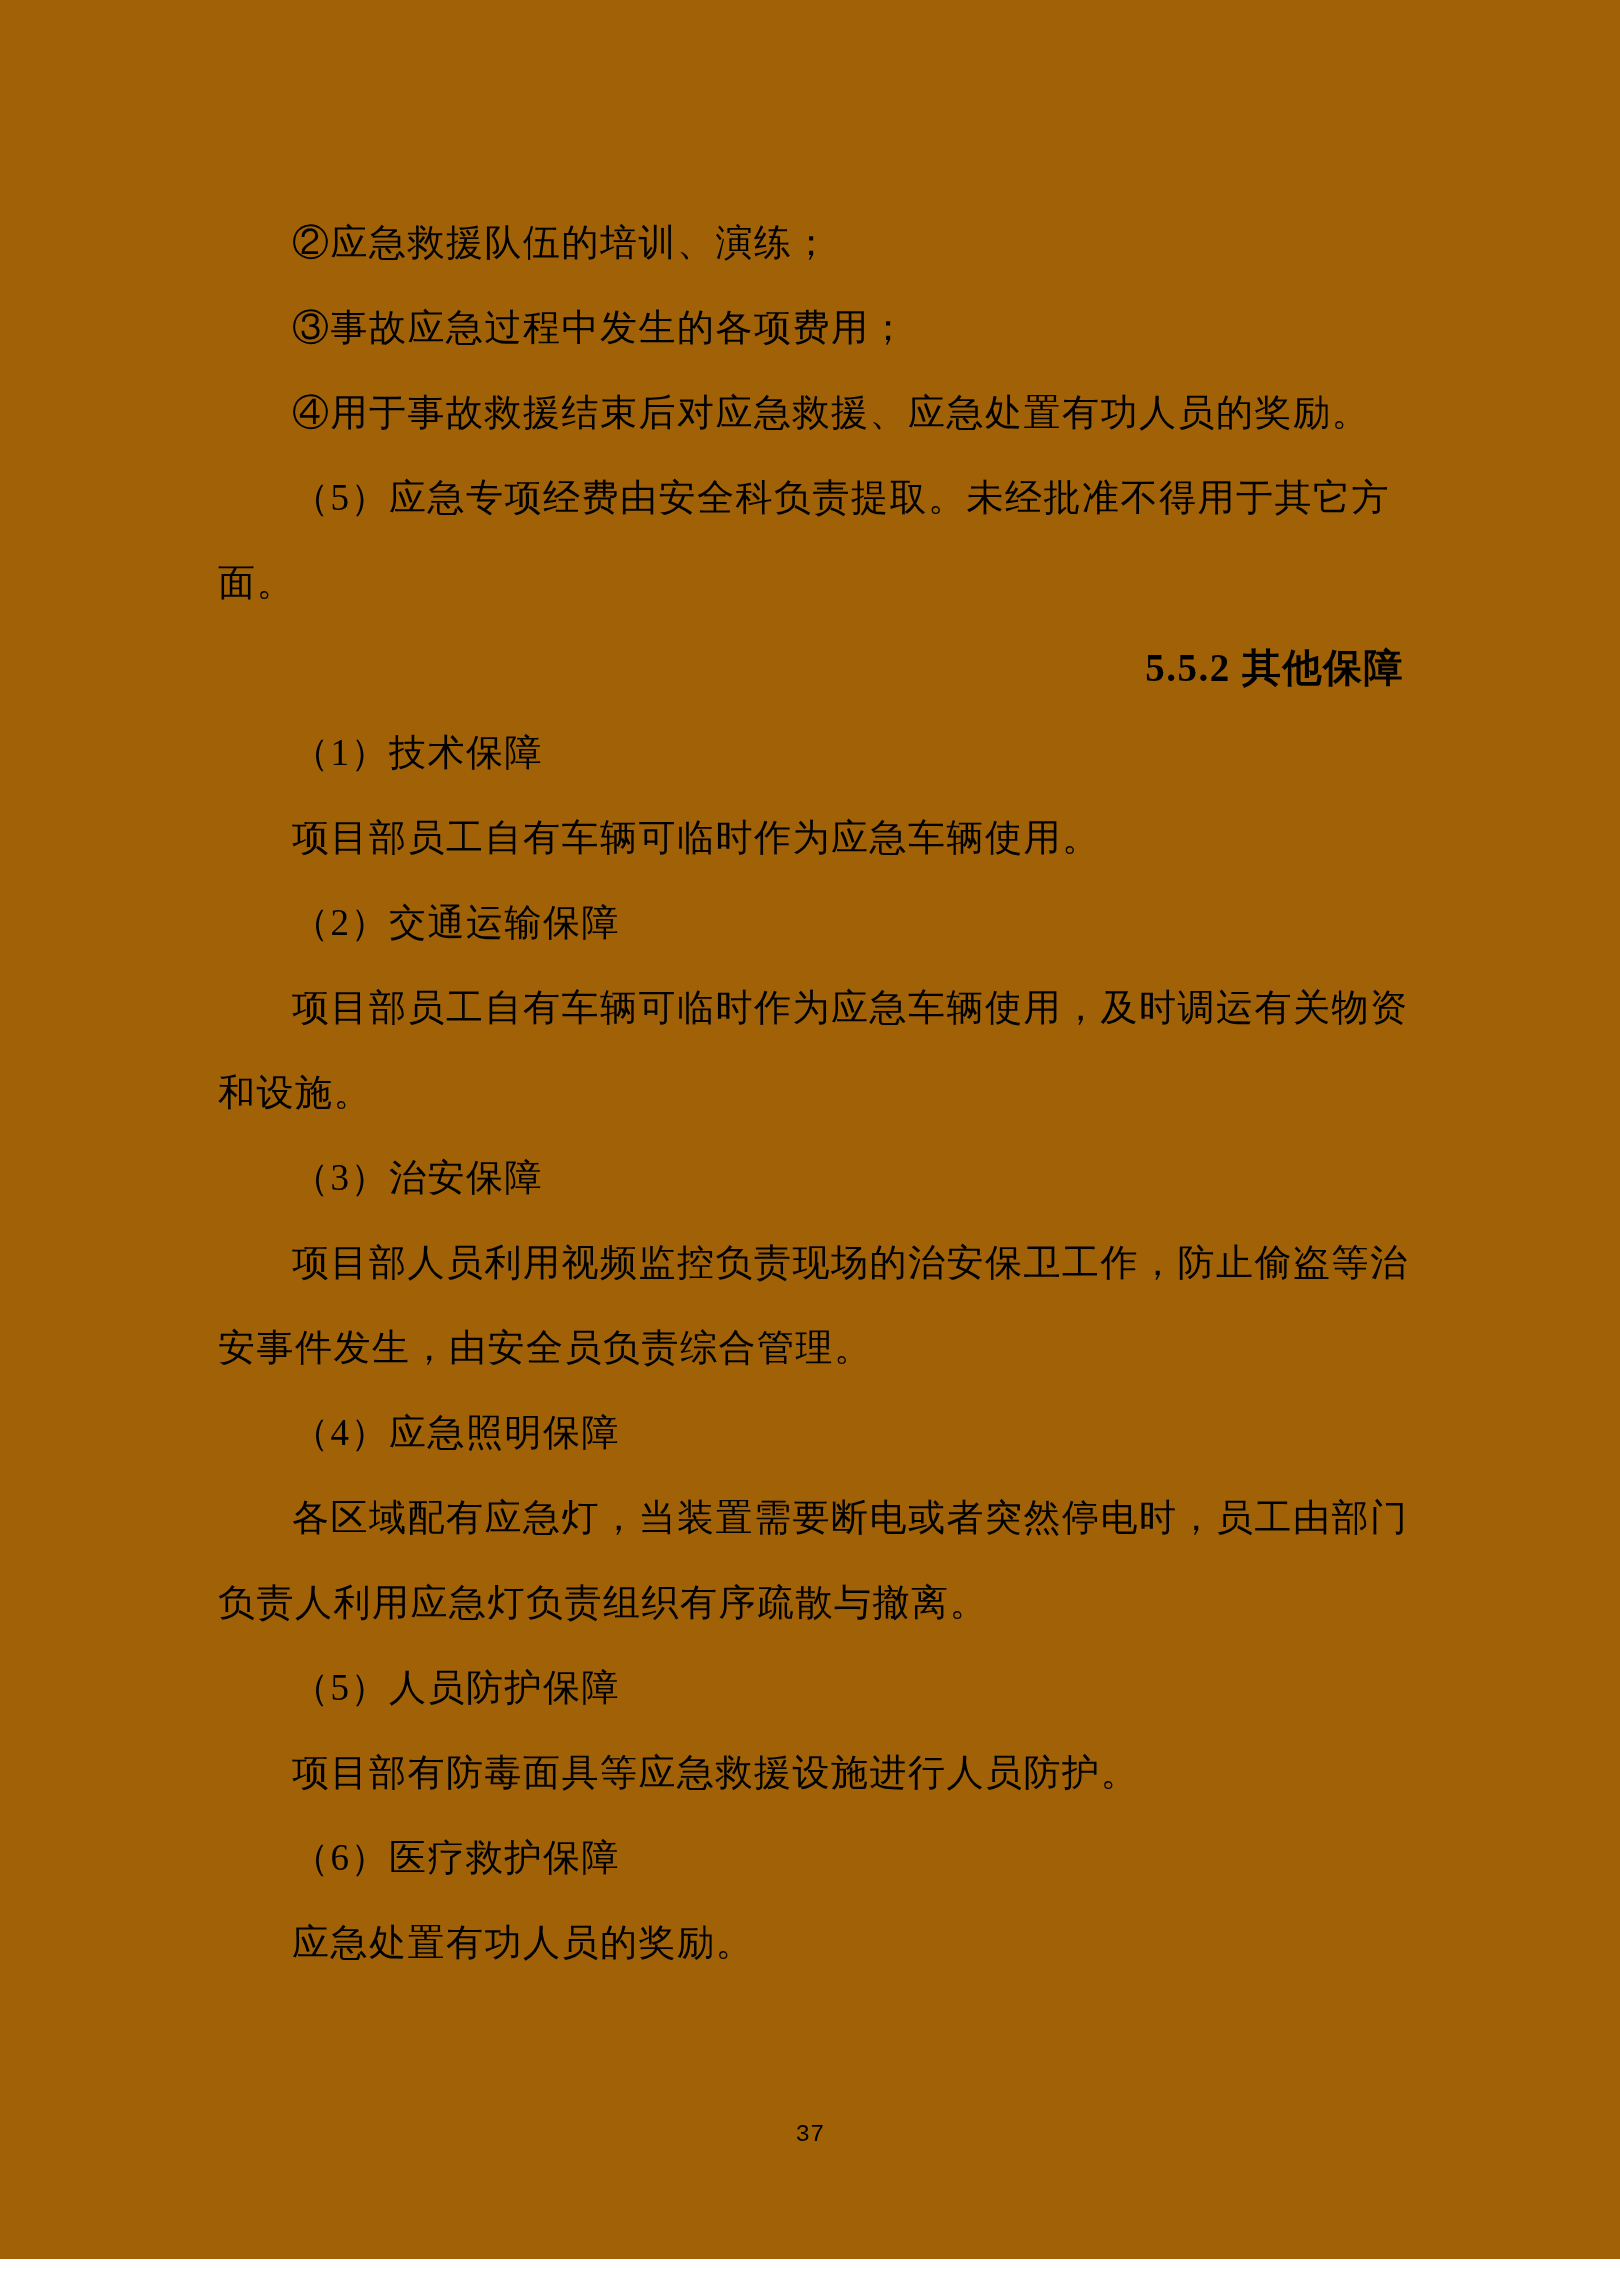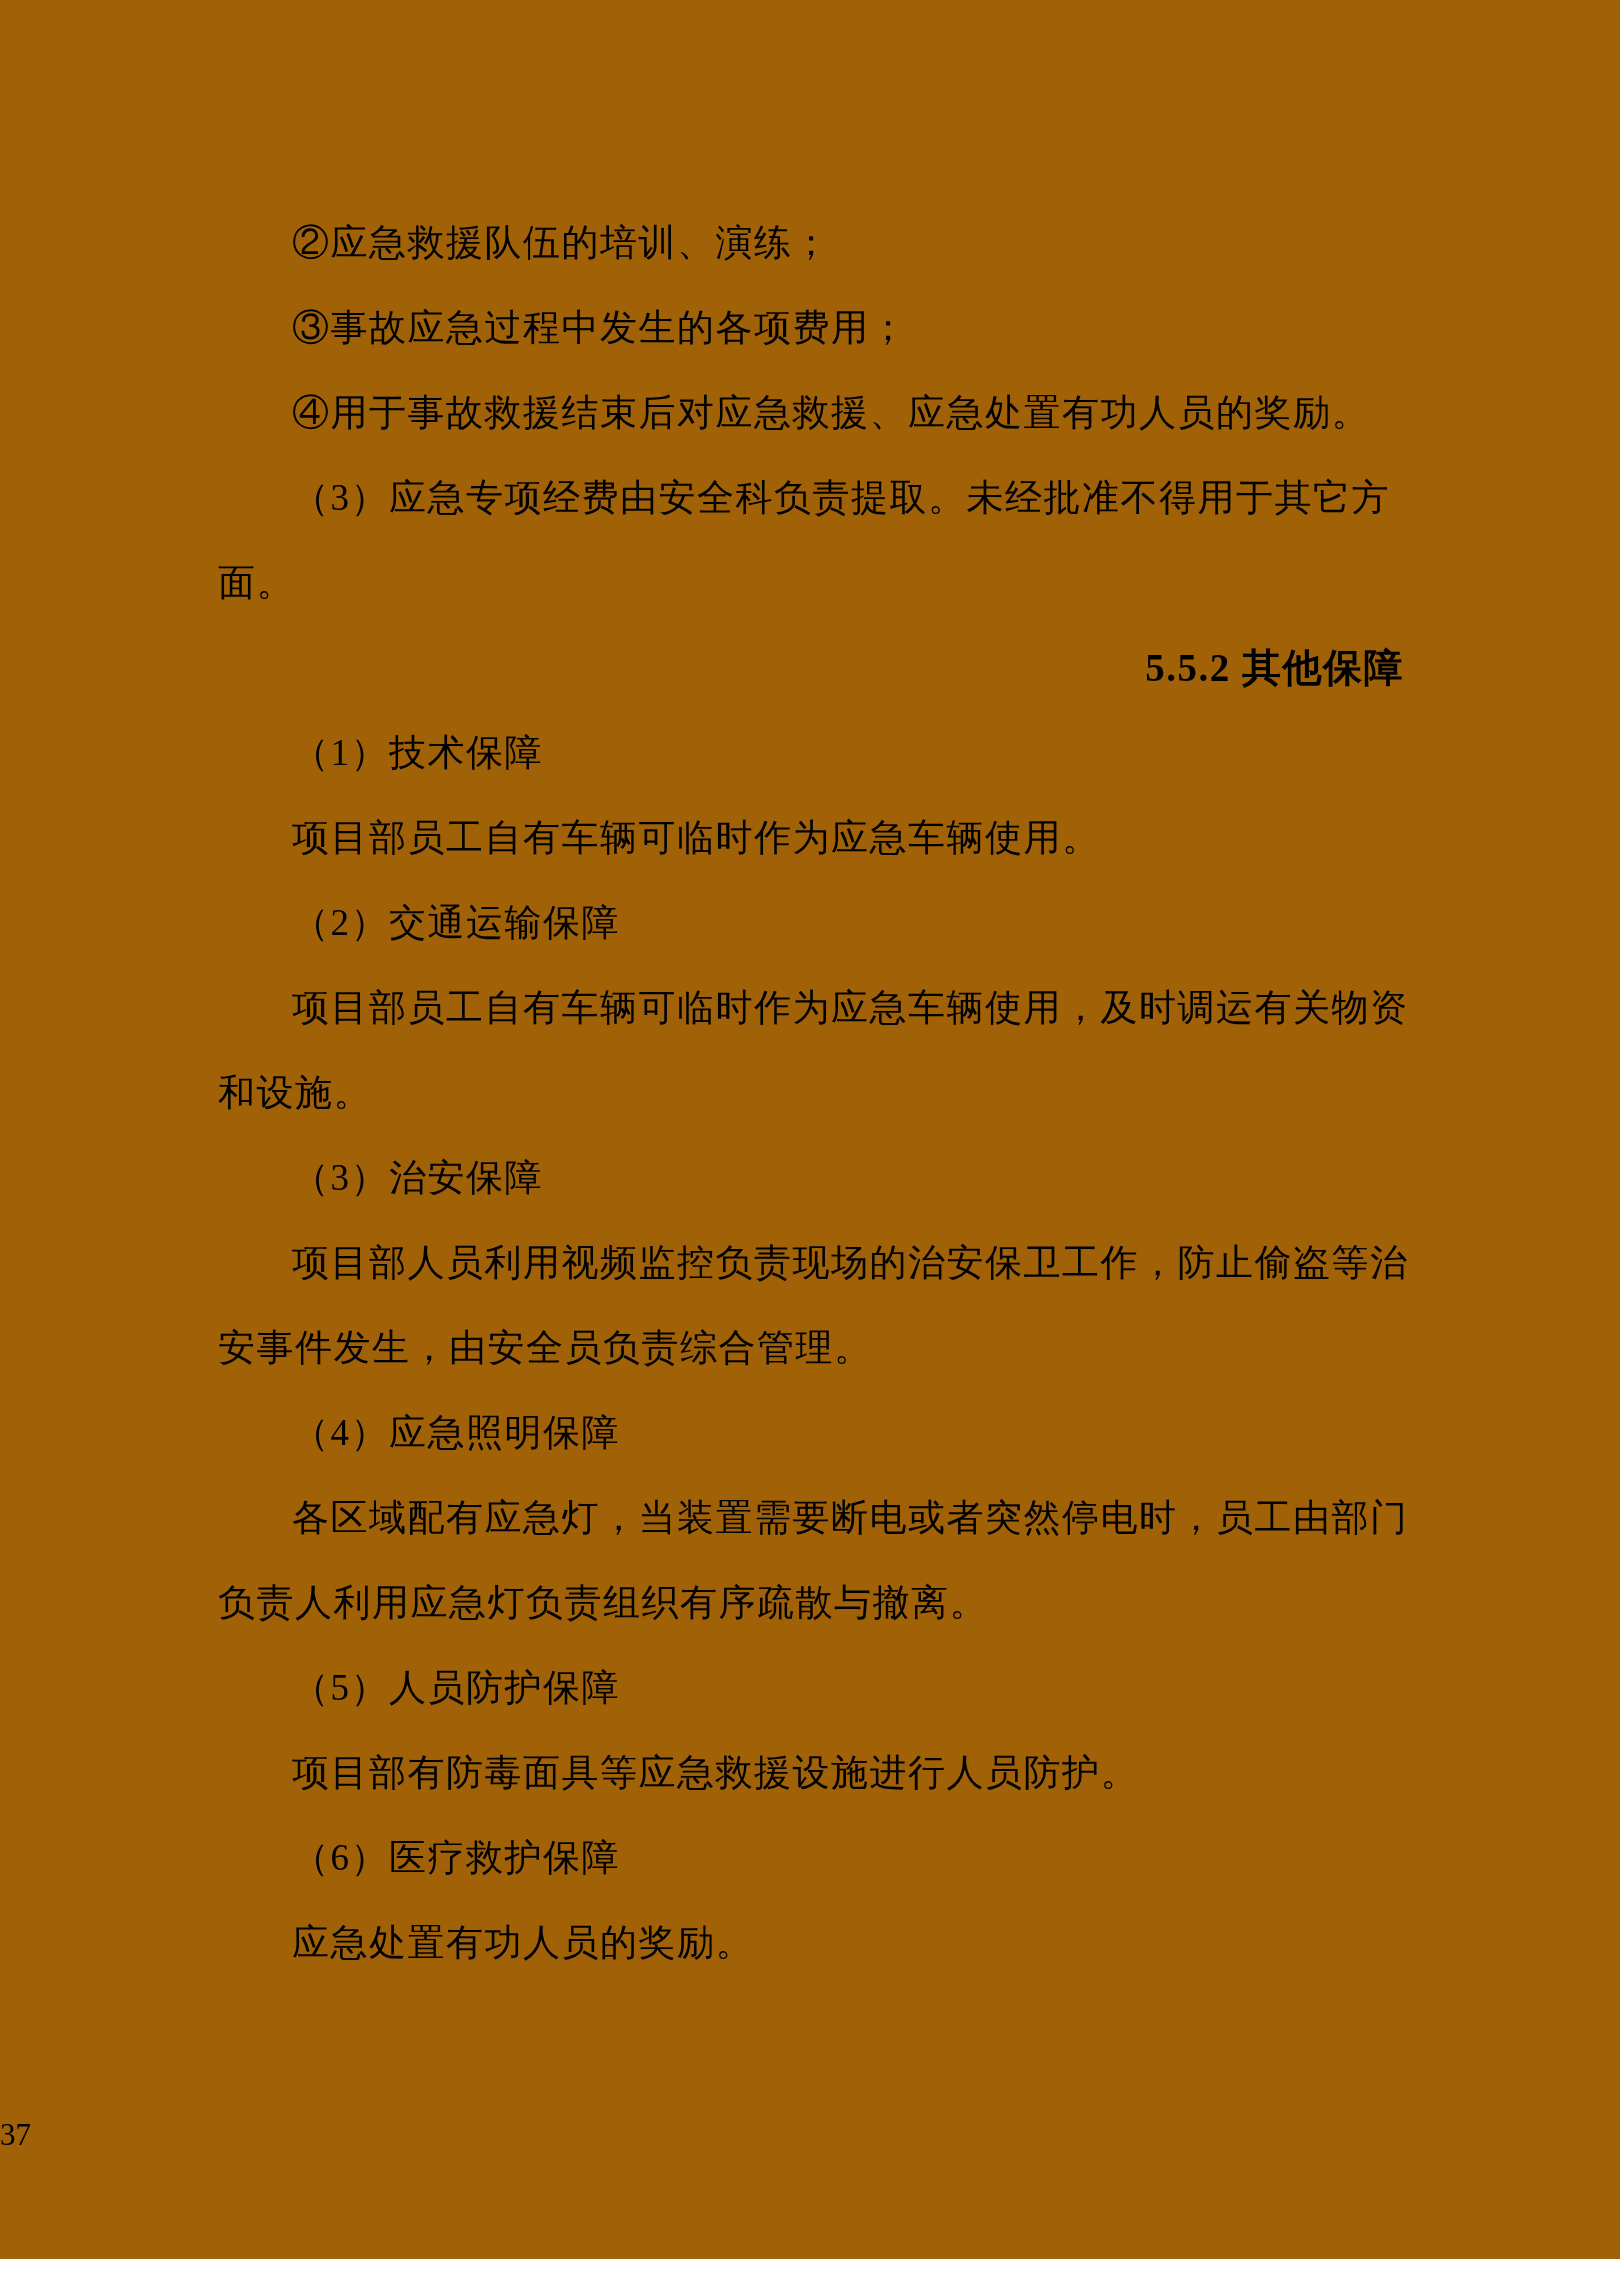--- a/index.html
+++ b/index.html
@@ -37,36 +37,36 @@
     font-weight: bold;
     font-size: 39px;
     padding-left: 76px;
     text-align: right;
   }
   .footer {
     position: absolute;
     left: 0;
     top: 2120px;
     width: 100%;
-    text-align: left;
-    font-family: Liberation Serif, serif;
-    font-size: 31px;
+    text-align: center;
+    font-family: Liberation Mono, monospace;
+    font-size: 24px;
     line-height: 29px;
     color: #000000;
   }
 </style>
 </head>
 <body>
 
 <div class="page">
   <div class="content">
     <div class="line indent">②应急救援队伍的培训、演练；</div>
     <div class="line indent">③事故应急过程中发生的各项费用；</div>
     <div class="line indent">④用于事故救援结束后对应急救援、应急处置有功人员的奖励。</div>
-    <div class="line indent">（3）应急专项经费由安全科负责提取。未经批准不得用于其它方</div>
+    <div class="line indent">（5）应急专项经费由安全科负责提取。未经批准不得用于其它方</div>
     <div class="line">面。</div>
     <div class="line heading">5.5.2 其他保障</div>
     <div class="line indent">（1）技术保障</div>
     <div class="line indent">项目部员工自有车辆可临时作为应急车辆使用。</div>
     <div class="line indent">（2）交通运输保障</div>
     <div class="line indent">项目部员工自有车辆可临时作为应急车辆使用，及时调运有关物资</div>
     <div class="line">和设施。</div>
     <div class="line indent">（3）治安保障</div>
     <div class="line indent">项目部人员利用视频监控负责现场的治安保卫工作，防止偷盗等治</div>
     <div class="line">安事件发生，由安全员负责综合管理。</div>

